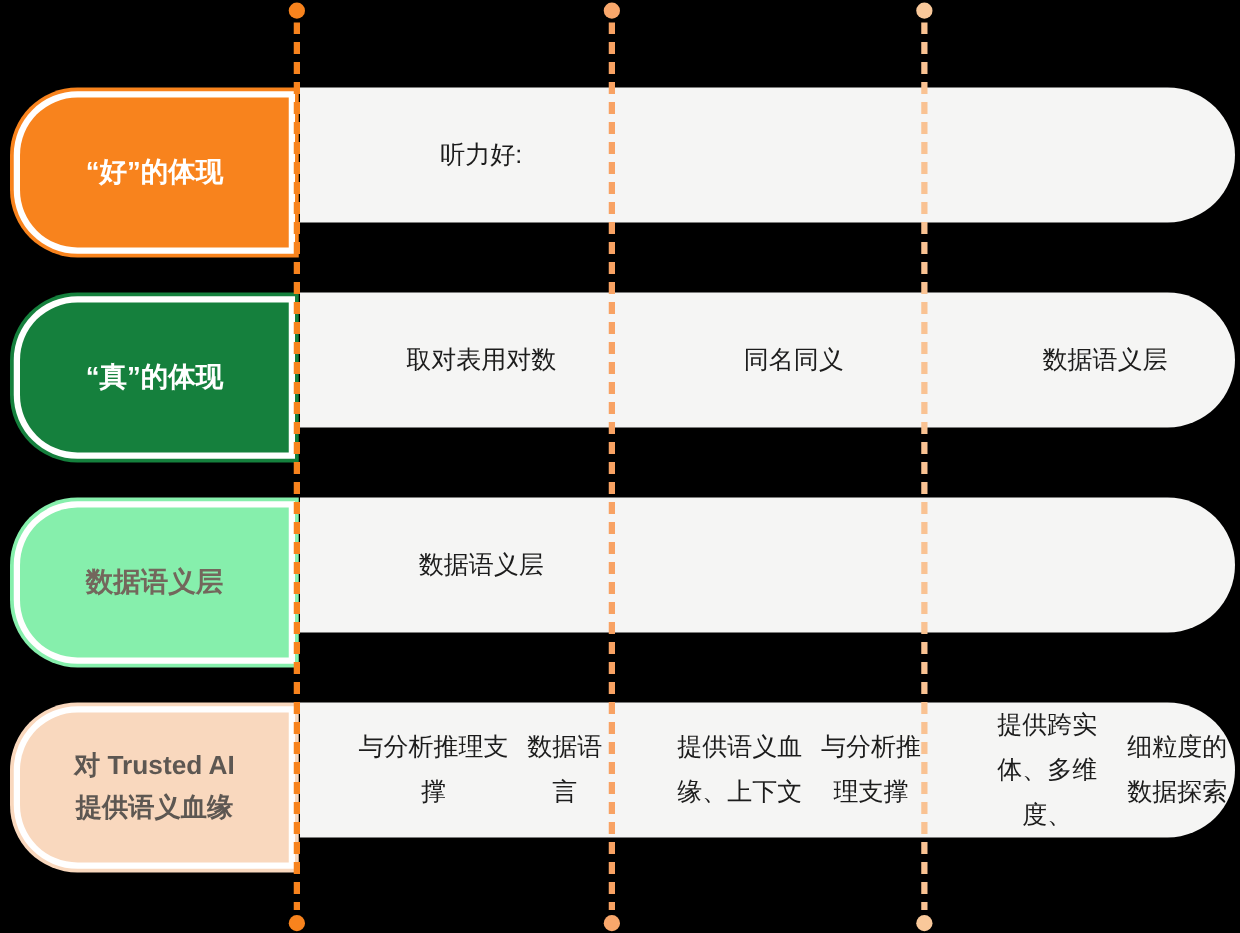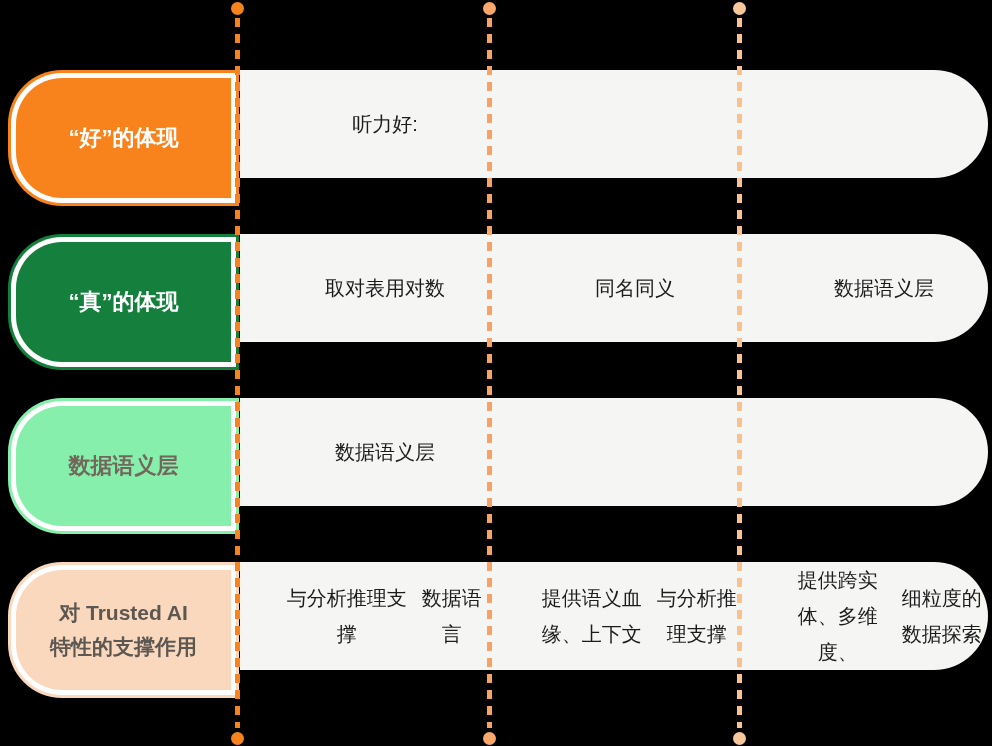--- a/index.html
+++ b/index.html
@@ -121,21 +121,21 @@
   <div class="content-row y2">
     <div class="cell">
       <div>数据语义层</div>
     </div>
   </div>
 
   <div class="label-pill p3 y3">
     <div class="pill-white">
       <div class="pill-fill">
         <div>对 Trusted AI</div>
-        <div>特性的支撑作用</div>
+        <div>提供语义血缘</div>
       </div>
     </div>
   </div>
   <div class="content-row y3">
     <div class="cell">
       <div>与分析推理支撑</div>
       <div>数据语言</div>
     </div>
     <div class="cell">
       <div>提供语义血缘、上下文</div>

